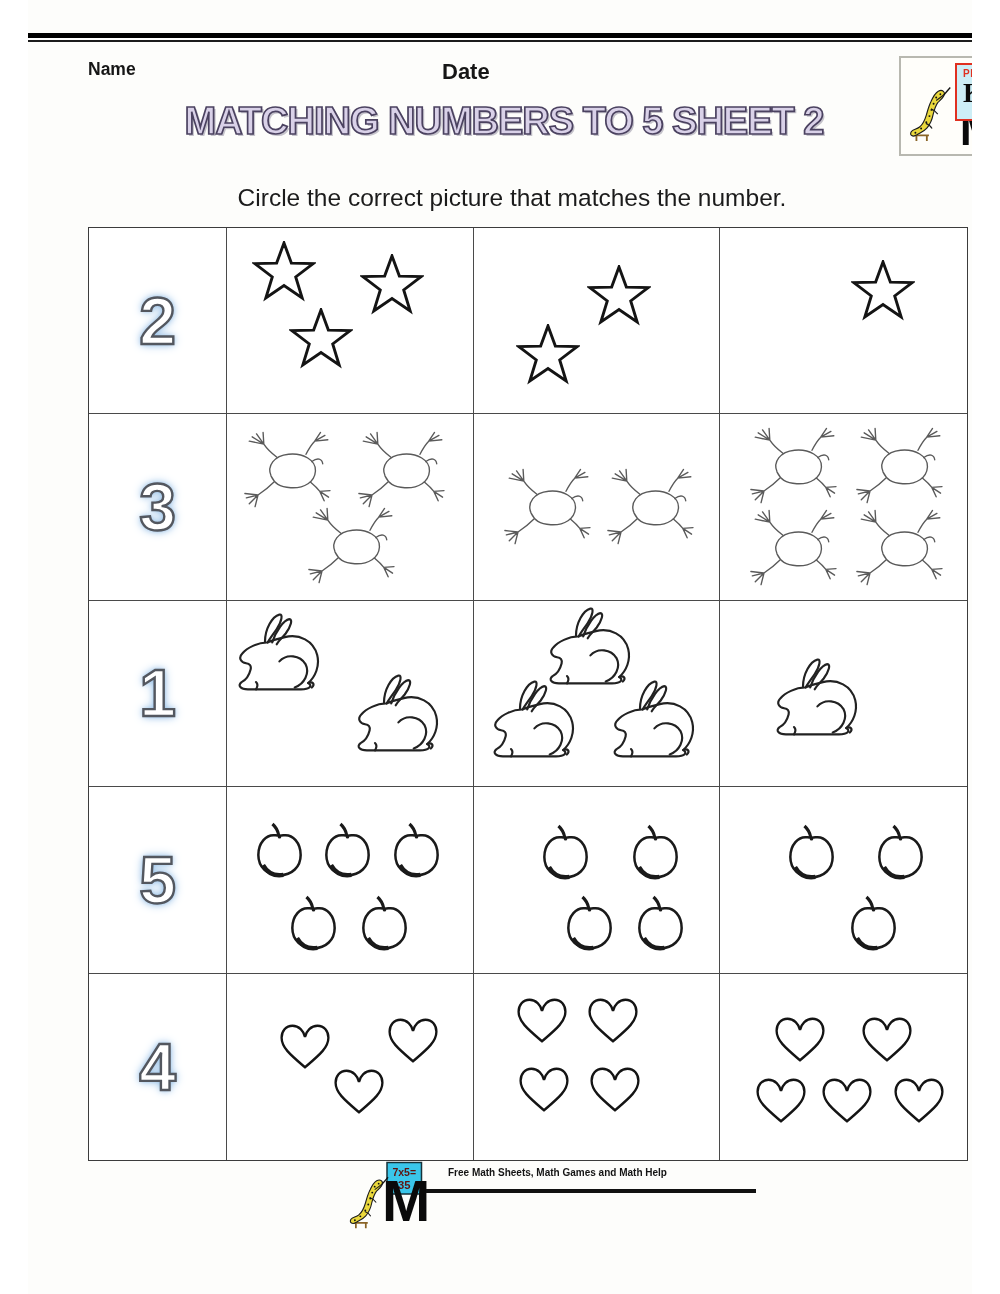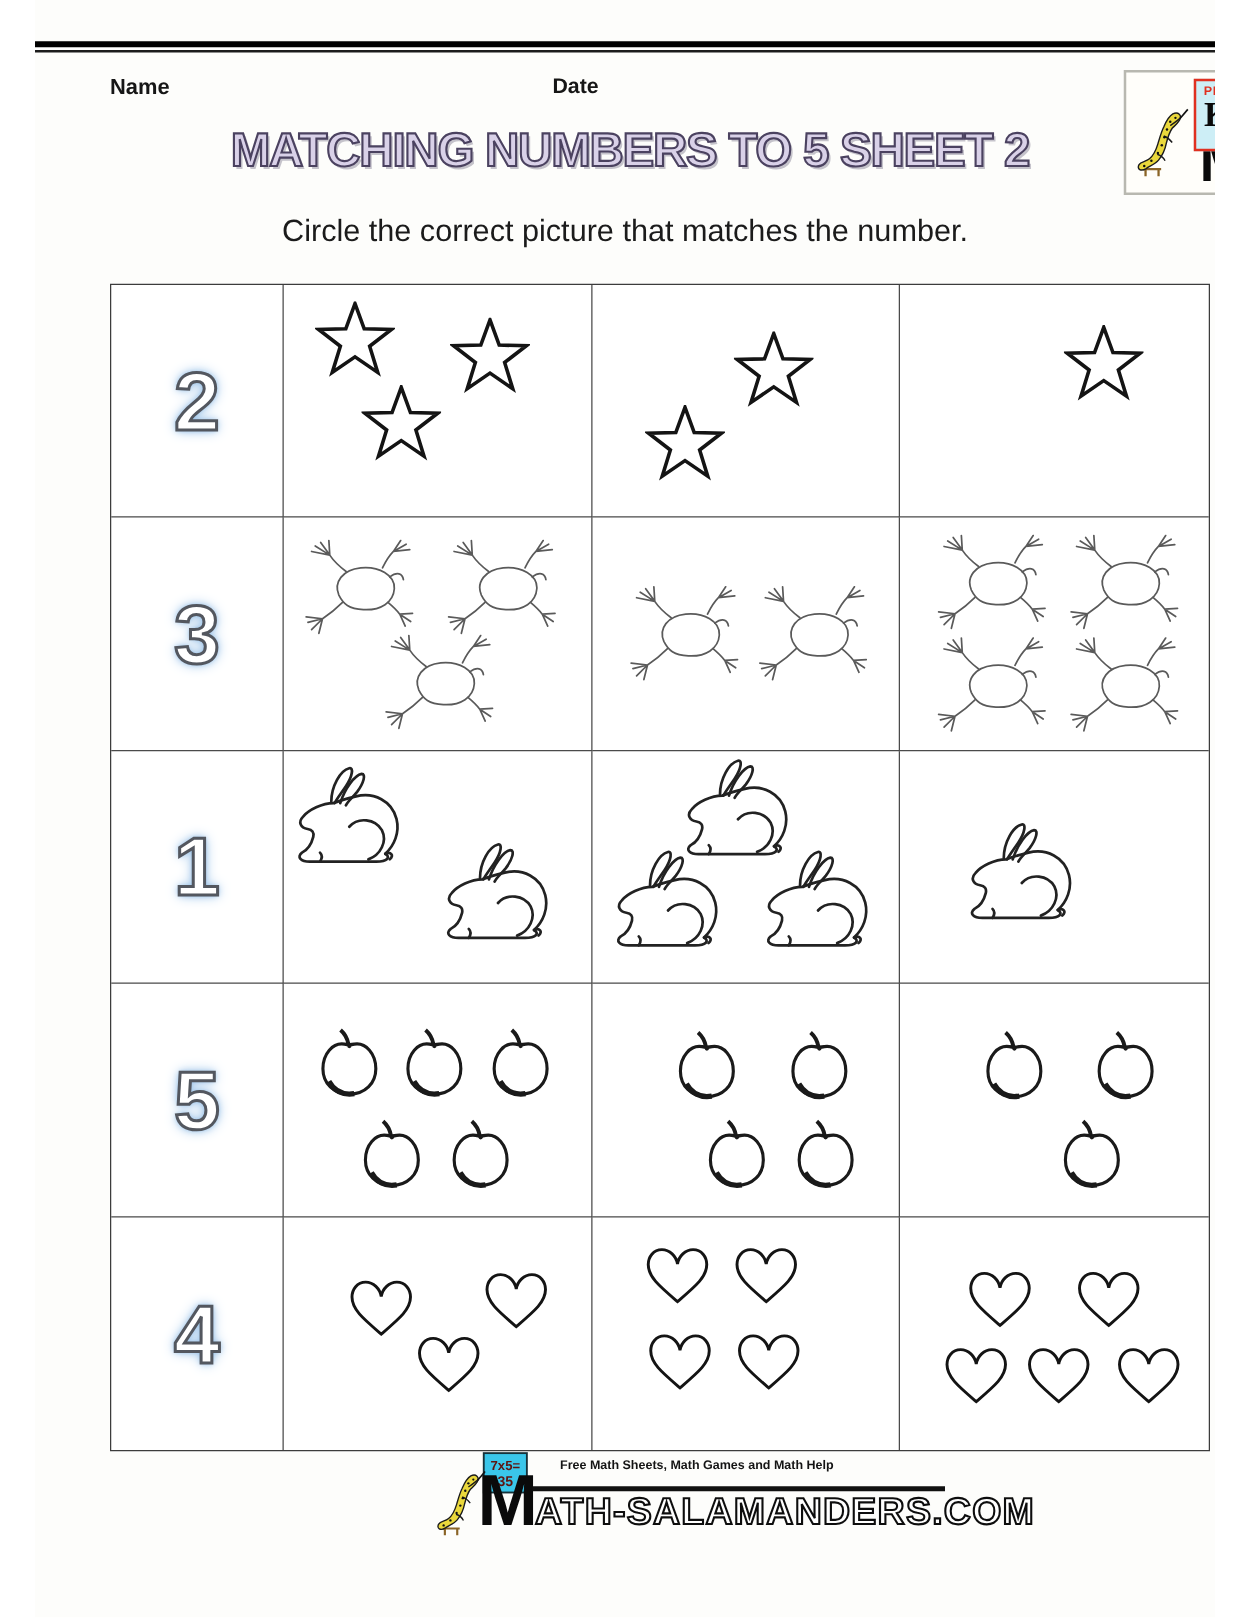--- a/index.html
+++ b/index.html
@@ -17,39 +17,39 @@
     position:relative;width:944px;height:1294px;margin:0 auto;background:#fdfdfb;
     font-family:"Liberation Sans", sans-serif;color:var(--ink);overflow:hidden;
   }
   
   .top-rule{position:absolute;left:0;top:33px;width:100%;}
   .top-rule .r1{height:5px;background:#000;}
   .top-rule .r2{height:2px;background:#fff;}
   .top-rule .r3{height:2px;background:#1c1c1c;}
 
   .name-label{position:absolute;left:60px;top:59px;font-size:17.5px;font-weight:bold;color:#161616;}
-  .date-label{position:absolute;left:414px;top:59px;font-size:17px;font-weight:bold;color:#161616;}
+  .date-label{position:absolute;left:414px;top:59px;font-size:22px;font-weight:bold;color:#161616;}
 
   
   .grade-badge{position:absolute;left:871px;top:56px;width:98px;height:96px;background:#fffefa;border:2px solid #b8b8b0;}
   .badge-m{position:absolute;right:5px;bottom:2px;font-size:46px;font-weight:bold;letter-spacing:-4px;color:#0a0a0a;line-height:1;z-index:1;}
   .badge-board{position:absolute;right:6px;top:5px;width:38px;height:58px;background:#cdeef6;border:2.5px solid var(--badge-red);z-index:2;text-align:center;box-sizing:border-box;}
   .badge-pre{font-size:10px;font-weight:bold;color:var(--badge-red);margin-top:3px;letter-spacing:0.5px;}
   .badge-k{font-family:"Liberation Serif", serif;font-size:28px;font-weight:bold;color:#0a0a0a;line-height:1;}
   .badge-salamander{position:absolute;left:4px;top:20px;width:52px;height:70px;z-index:3;}
 
   .title{
     position:absolute;left:4px;top:100px;width:100%;margin:0;text-align:center;
     font-size:38px;font-weight:bold;letter-spacing:-1px;
     color:var(--title-fill);
     -webkit-text-stroke:1.7px var(--title-outline);
     text-shadow:2px 2px 0 rgba(70,62,92,0.30);
   }
   .instruction{
-    position:absolute;left:0;top:172px;width:100%;margin:0;text-align:center;
+    position:absolute;left:0;top:172px;width:100%;margin:12px;text-align:center;
     font-size:24.5px;color:#1b1b1b;font-weight:normal;
   }
 
   
   .worksheet-table{
     position:absolute;left:60px;top:227px;
     display:grid;grid-template-columns:138px 247px 246px 247px;grid-template-rows:repeat(5,186.4px);
     border:1.5px solid #3c3c3c;background:#fff;
   }
   .cell{position:relative;border-right:1px solid var(--grid-line);border-bottom:1px solid var(--grid-line);}
@@ -279,21 +279,20 @@
   <div class="footer">
     <svg class="footer-logo" viewBox="0 0 112 104">
       <rect x="52" y="2" width="46" height="42" fill="var(--board-cyan)" stroke="#16323a" stroke-width="2"></rect>
       <text x="75" y="20" text-anchor="middle" font-size="14" font-weight="bold" fill="#5e1410">7x5=</text>
       <text x="75" y="37" text-anchor="middle" font-size="15" font-weight="bold" fill="#5e1410">35</text>
       <use href="#sym-salamander" x="-4" y="8" width="66" height="92"></use>
     </svg>
     <span class="footer-m">M</span>
     <span class="tagline">Free Math Sheets, Math Games and Math Help</span>
     <span class="tag-rule"></span>
-    <span class="site-name">ATH-SALAMANDERS.COM</span>
   </div>
 
   <svg class="hidden-defs" aria-hidden="true">
     <defs>
       <symbol id="sym-star" viewBox="0 0 100 100">
         <polygon points="50,3 61.5,34.5 95.5,35.3 68.3,56.2 78.4,89 50,69.5 21.6,89 31.7,56.2 4.5,35.3 38.5,34.5" fill="none" stroke="#141414" stroke-width="4.5"></polygon>
       </symbol>
       <symbol id="sym-heart" viewBox="0 0 100 92">
         <path d="M50,29 C48,17 38,7 26,7 C13,7 5,18 5,30 C5,49 22,63 50,87 C78,63 95,49 95,30 C95,18 87,7 74,7 C62,7 52,17 50,29 Z" fill="none" stroke="#141414" stroke-width="4.5"></path>
       </symbol>

